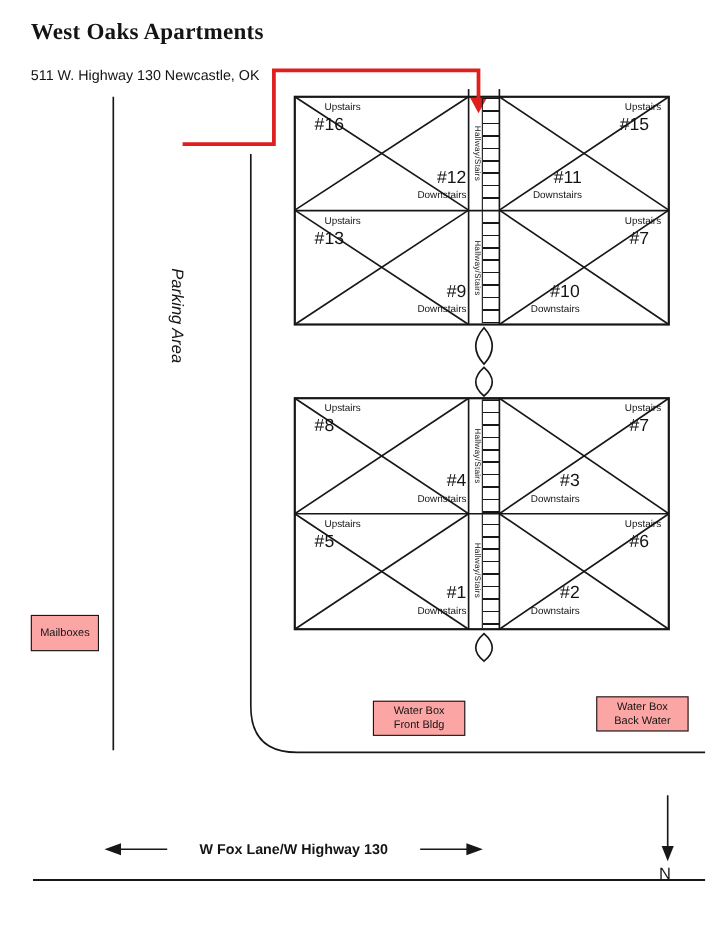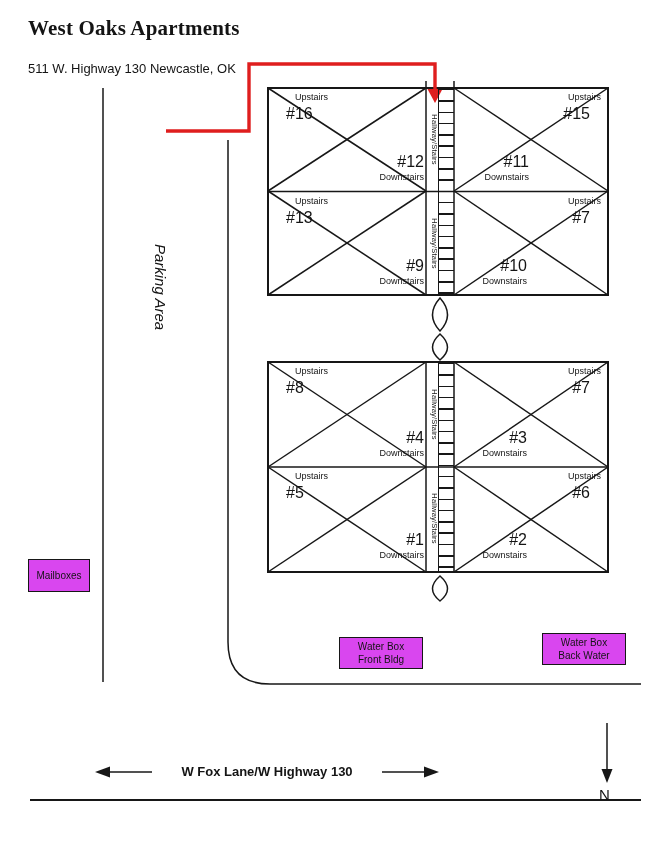--- a/index.html
+++ b/index.html
@@ -20,21 +20,21 @@
   .up-group { line-height:1.3; }
   .up-word, .down-word { font-size:9px;margin-left:20px; }
   .unit-num { font-size:16px; }
   .up-group.left .unit-num { padding-left:11px; }
   .up-group.right { text-align:right; }
   .up-group.right .unit-num { padding-right:11px; }
   .down-group { text-align:right; line-height:1.25; }
   .box {
     border:1.6px solid #171717; display:flex; flex-direction:column;
     align-items:center; justify-content:center; font-size:10px; line-height:1.3; text-align:center;
-    background:#d946ef;
+    background:#fca5a5;
   }
   .ladder {
     border-left:1.2px solid #171717;
     background:repeating-linear-gradient(to bottom, #171717 0 1.4px, transparent 1.4px 11.3px);
   }
   .road-lbl { font-size:13px; font-weight:bold; text-align:center; white-space:nowrap; }
   .north-lbl { font-size:15px; }
 </style>
 </head>
 <body>

